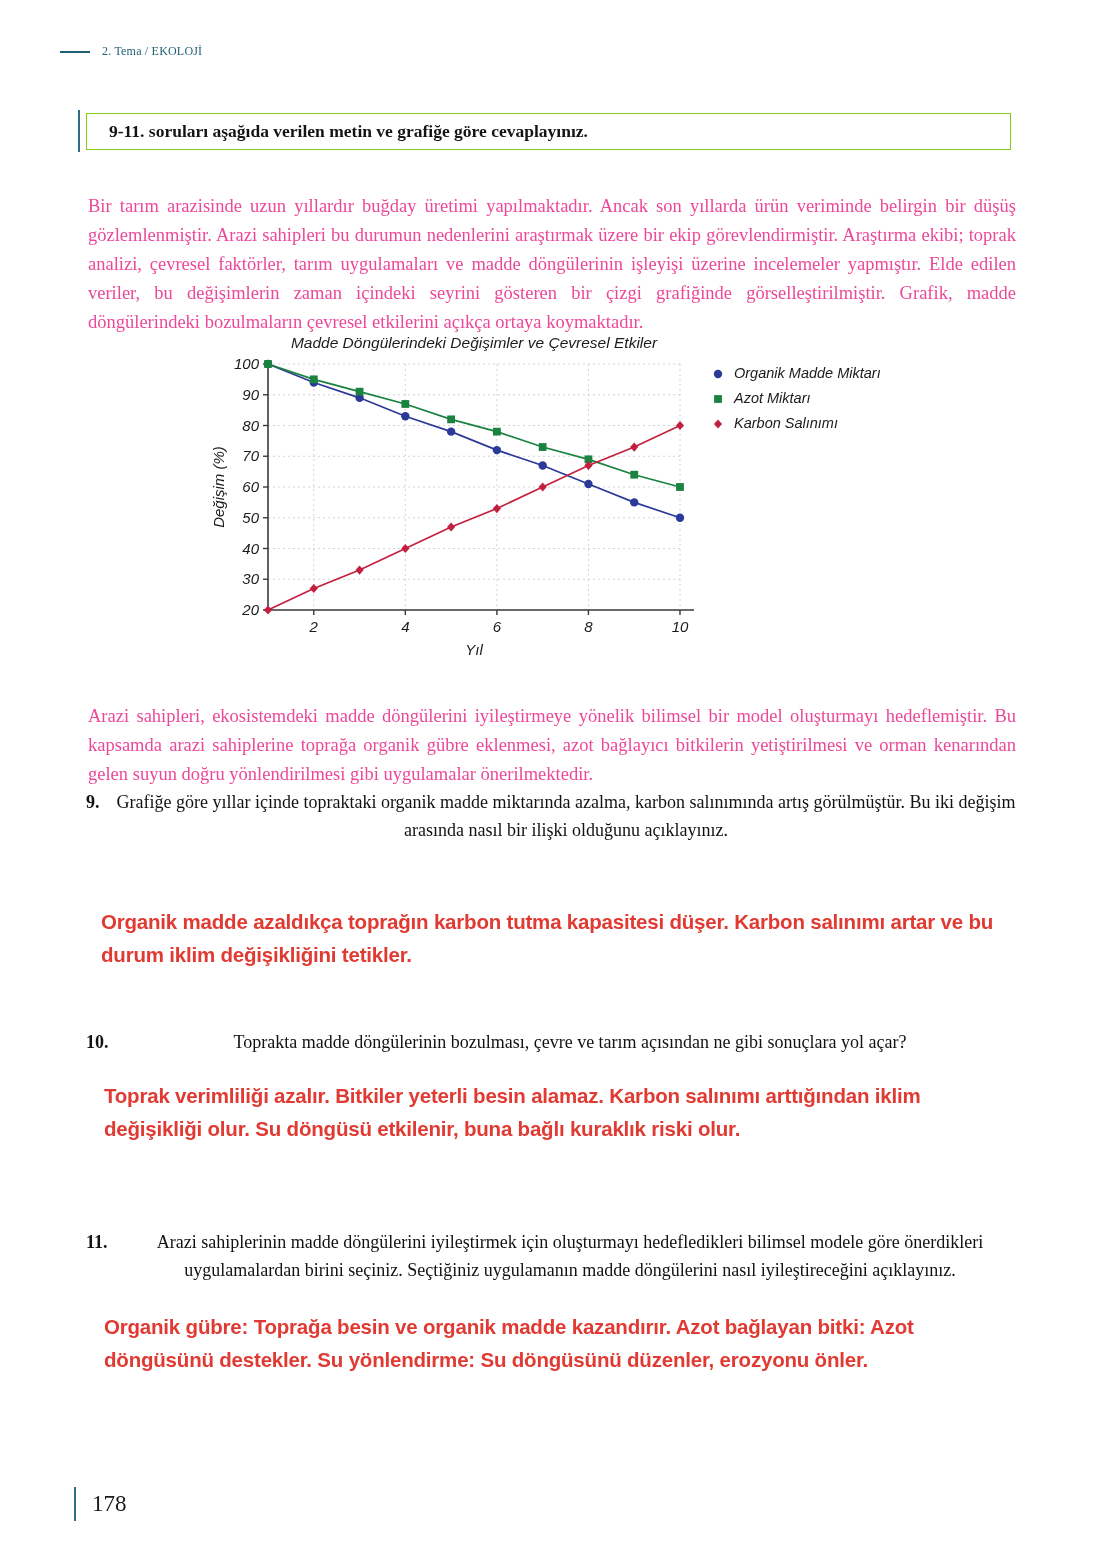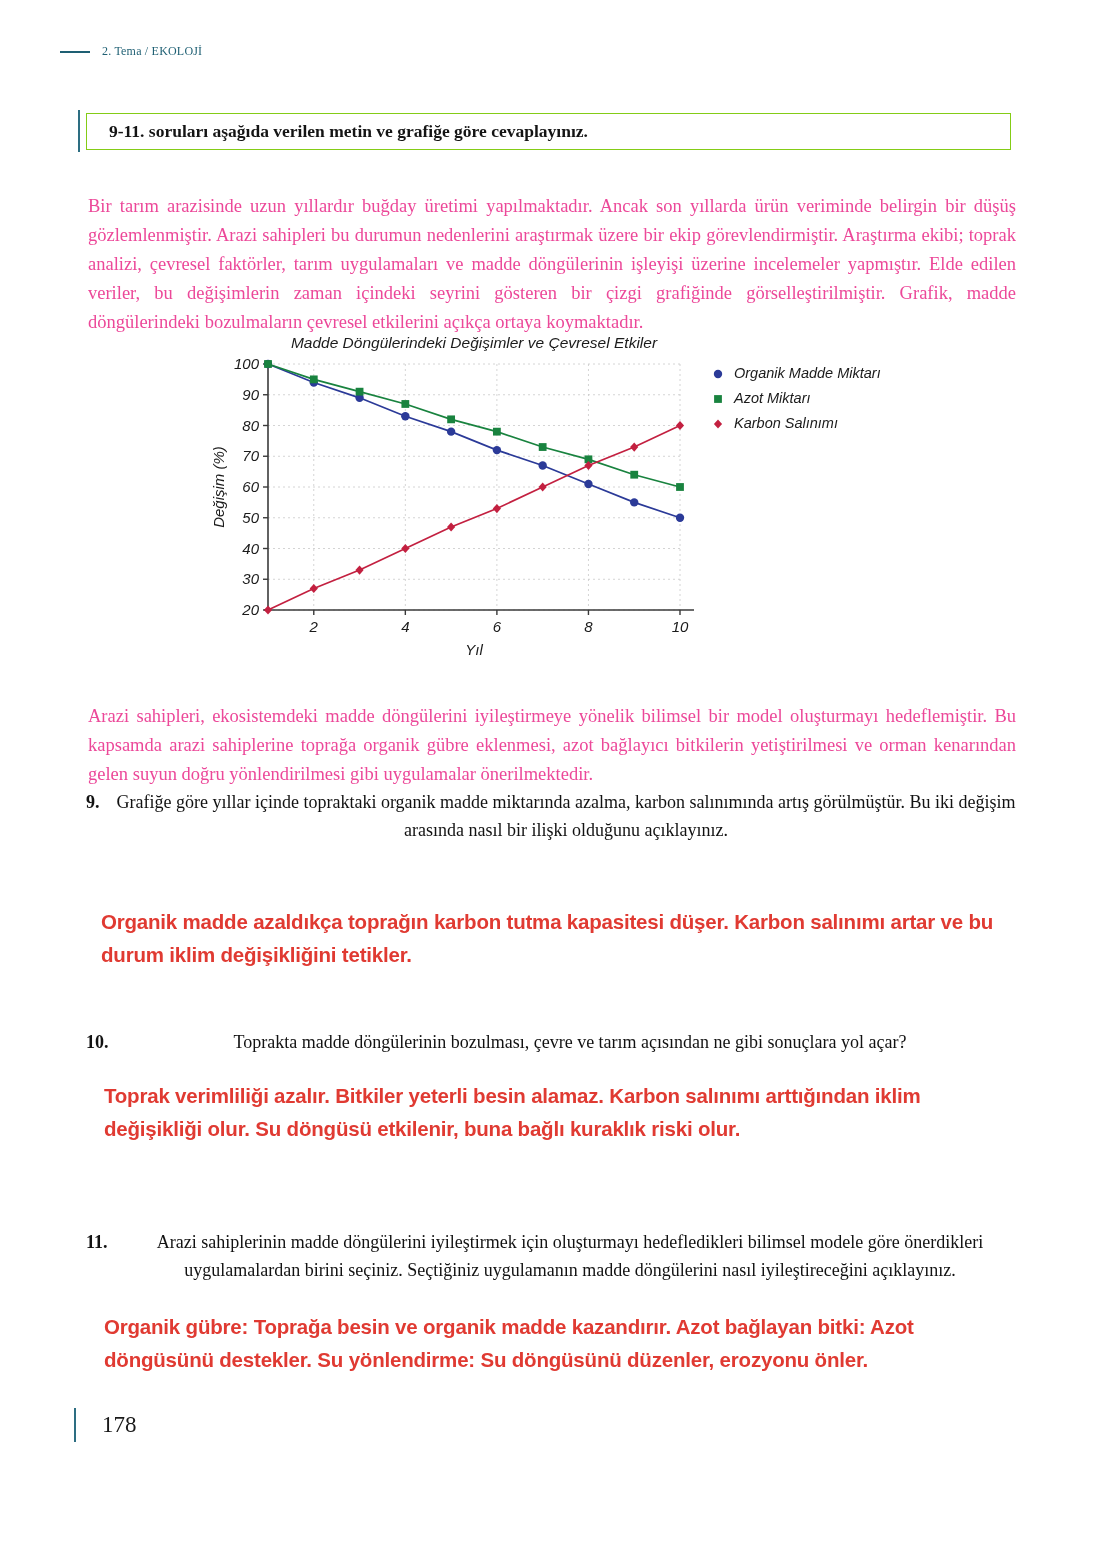--- a/index.html
+++ b/index.html
@@ -162,24 +162,24 @@
     letter-spacing: -0.2px;
   }
   #answer-9 { left: 101px; top: 905px; width: 910px; }
   #answer-10 { left: 104px; top: 1079px; width: 910px; }
   #answer-11 { left: 104px; top: 1310px; width: 910px; }
 
   
   .footer {
     position: absolute;
     left: 74px;
-    top: 1408px;
+    top: 1487px;
     display: flex;
     align-items: center;
-    gap: 26px;
+    gap: 16px;
   }
   .footer-rule {
     width: 2px;
     height: 34px;
     background: #2d6e82;
   }
   .page-number {
     font-family: "Liberation Serif", serif;
     font-size: 23px;
     color: #1a1a1a;

